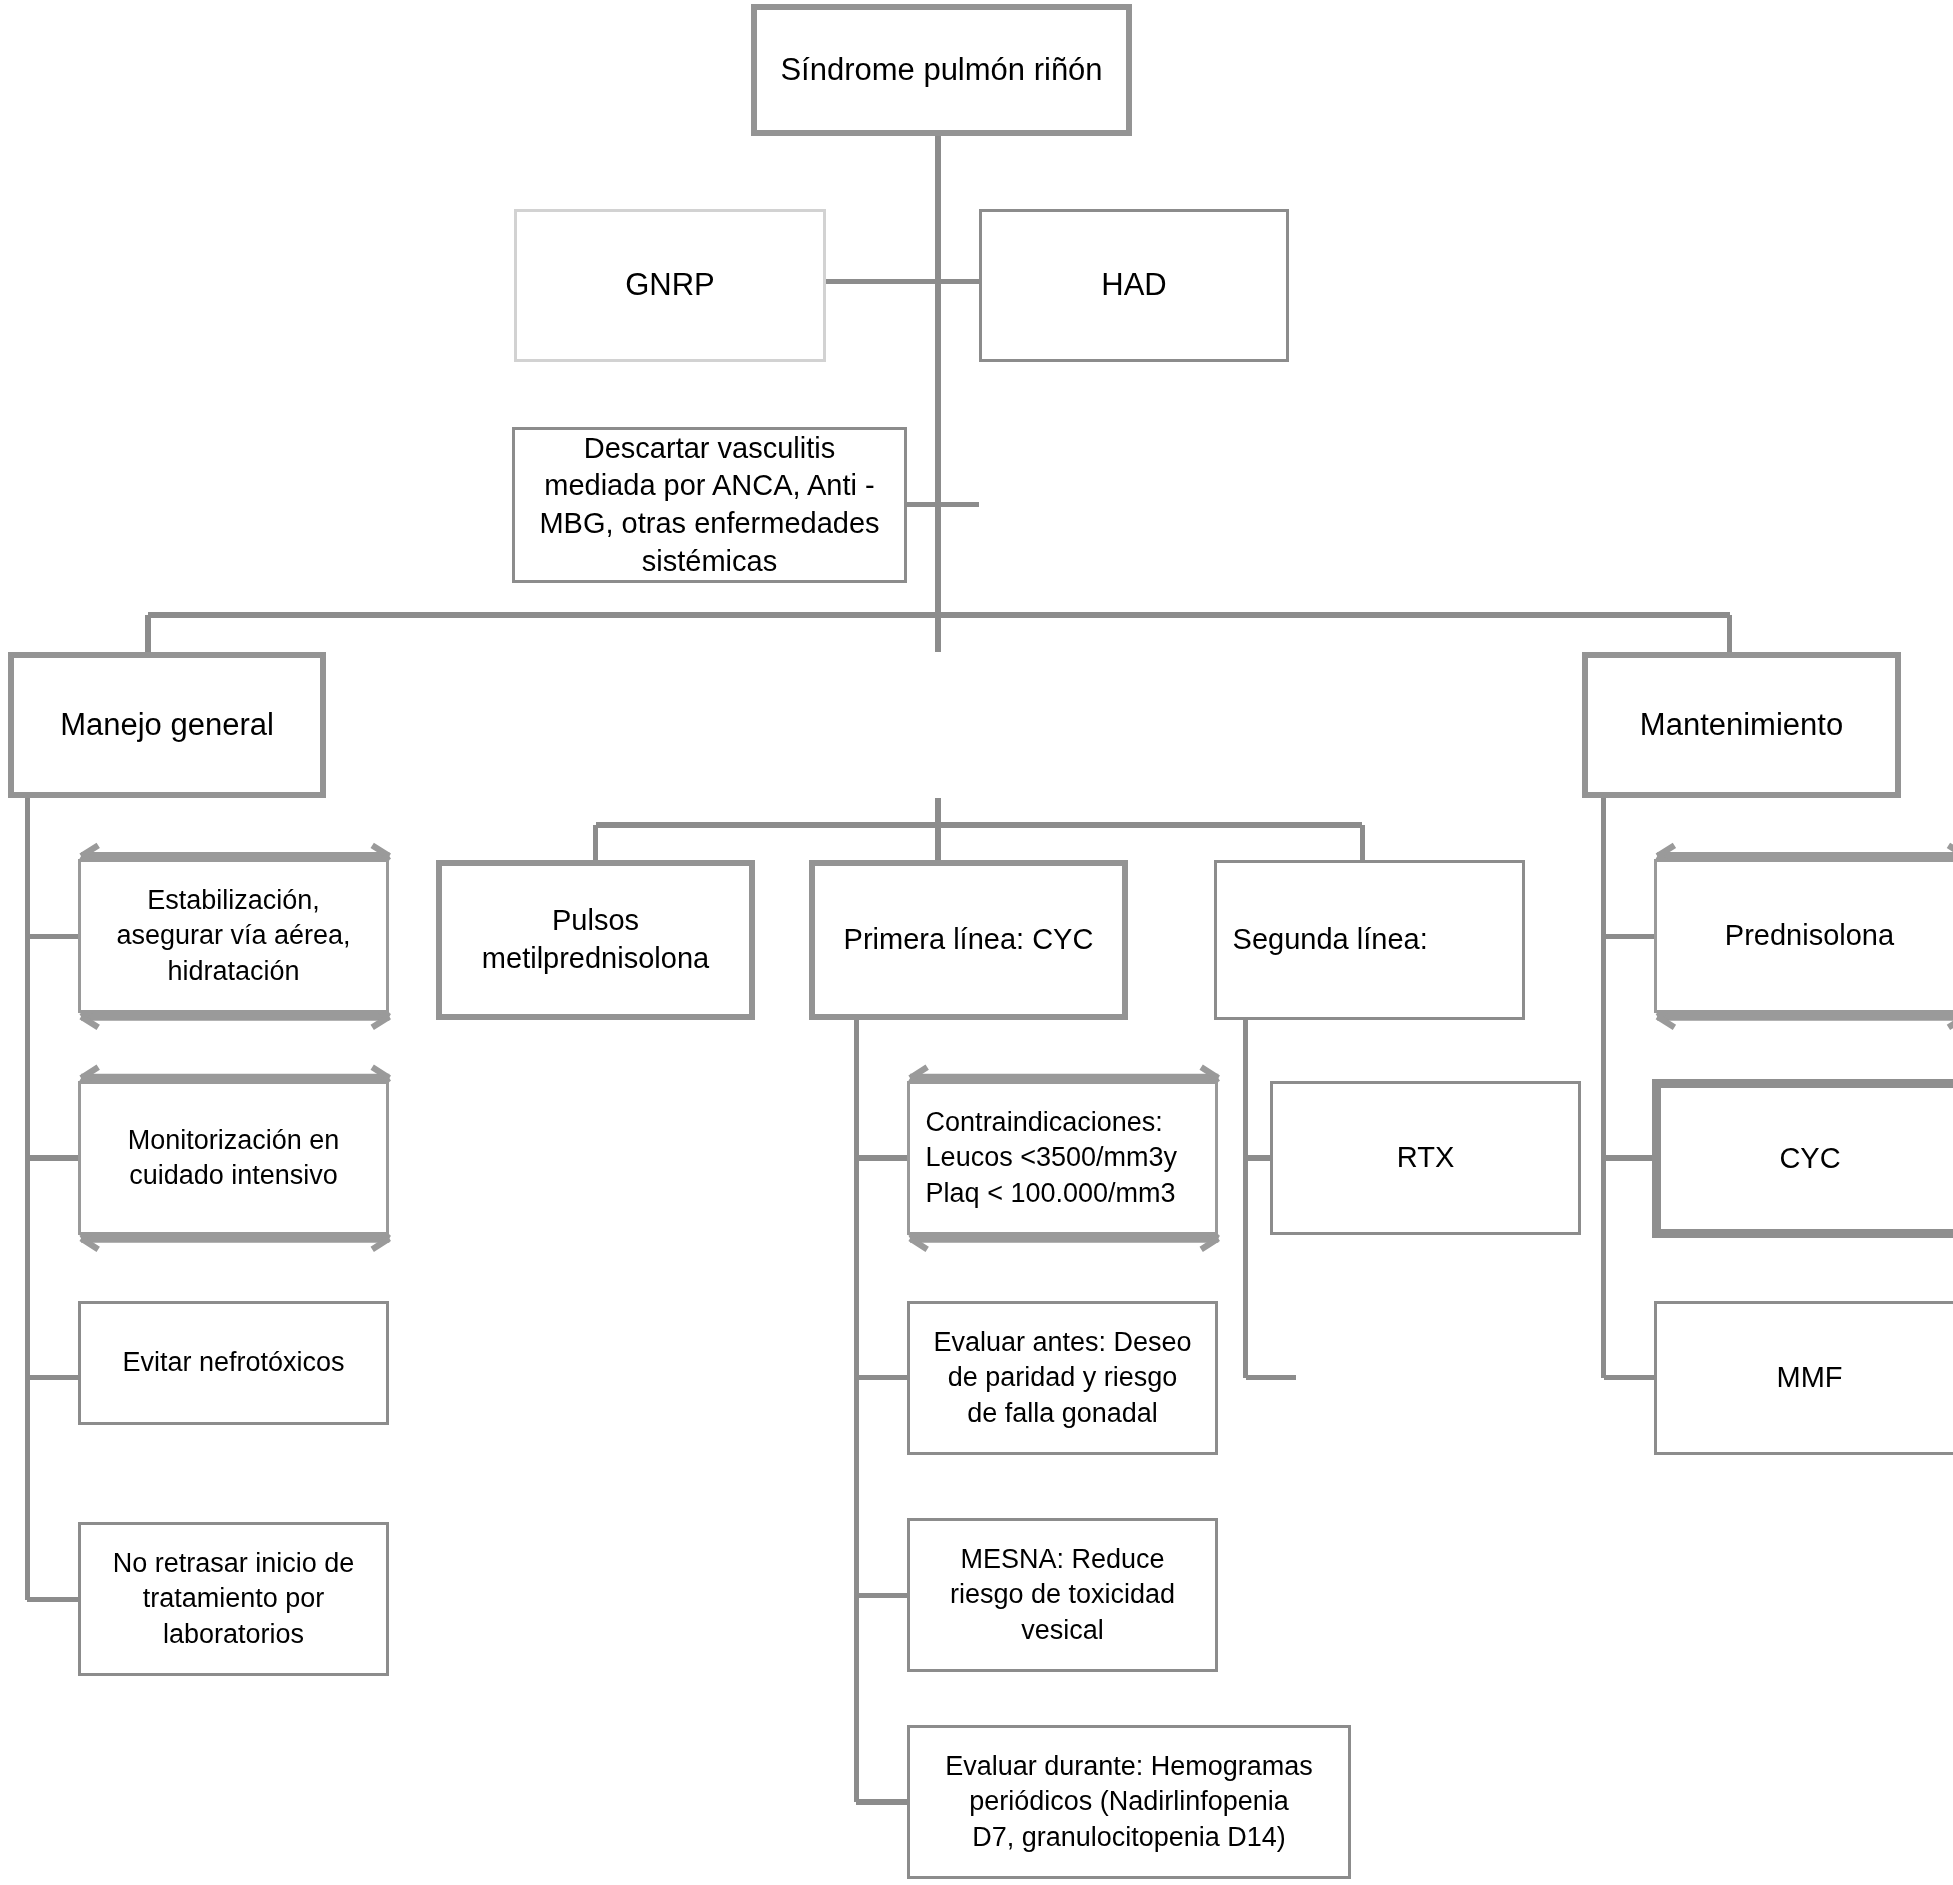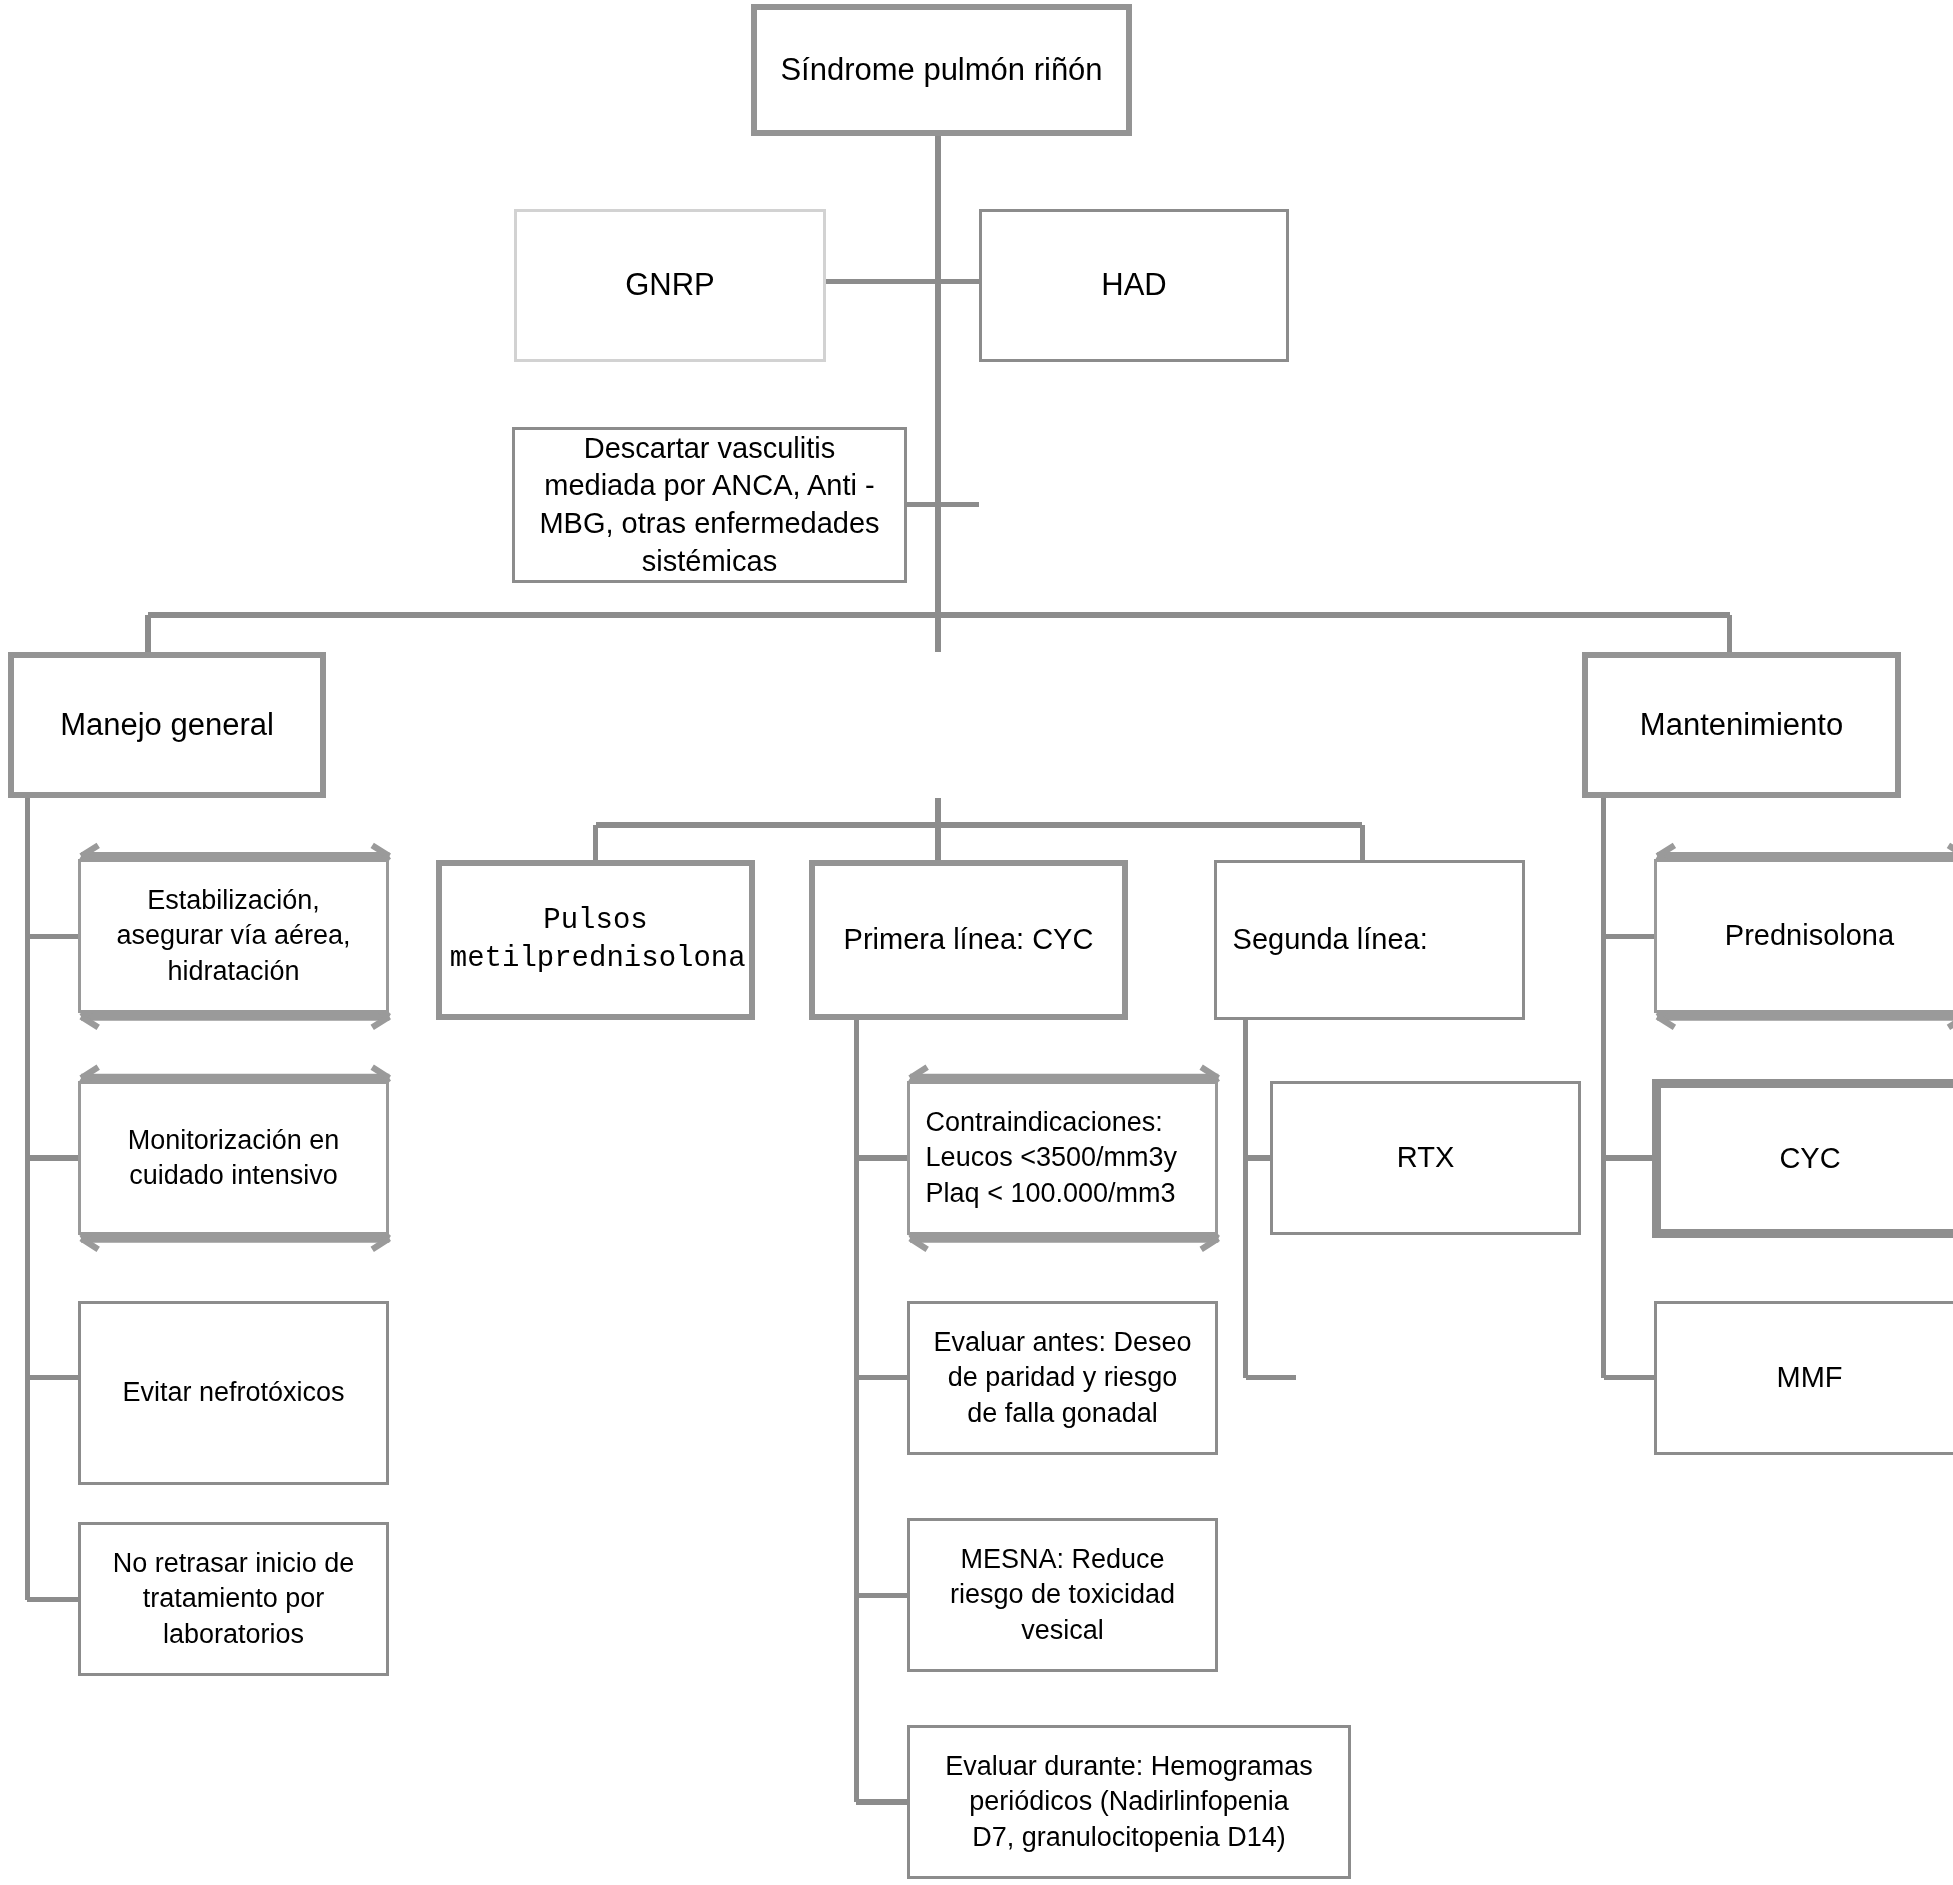--- a/index.html
+++ b/index.html
@@ -171,31 +171,31 @@
     <span class="txt">Estabilización,
 asegurar vía aérea,
 hidratación</span>
   </div>
 
   <div class="node b-tab fs-sm" style="left:78px; top:1081px; width:311px; height:154px;">
     <span class="txt">Monitorización en
 cuidado intensivo</span>
   </div>
 
-  <div class="node b-thin fs-sm" style="left:78px; top:1301px; width:311px; height:184px;">
+  <div class="node b-thin fs-sm" style="left:78px; top:1301px; width:311px; height:124px;">
     <span class="txt">Evitar nefrotóxicos</span>
   </div>
 
   <div class="node b-thin fs-sm" style="left:78px; top:1522px; width:311px; height:154px;">
     <span class="txt">No retrasar inicio de
 tratamiento por
 laboratorios</span>
   </div>
 
-  <div class="node b-med fs-md" style="left:436px; top:860px; width:319px; height:160px;font-family:Liberation Mono, monospace;">
+  <div class="node b-med fs-md" style="left:436px; top:860px; width:319px; height:160px;">
     <span class="txt">Pulsos
 metilprednisolona</span>
   </div>
 
   <div class="node b-med fs-md" style="left:809px; top:860px; width:319px; height:160px;">
     <span class="txt">Primera línea: CYC</span>
   </div>
 
   <div class="node b-thin fs-md al-left" style="left:1214px; top:860px; width:311px; height:160px;">
     <span class="txt">Segunda línea:</span>

